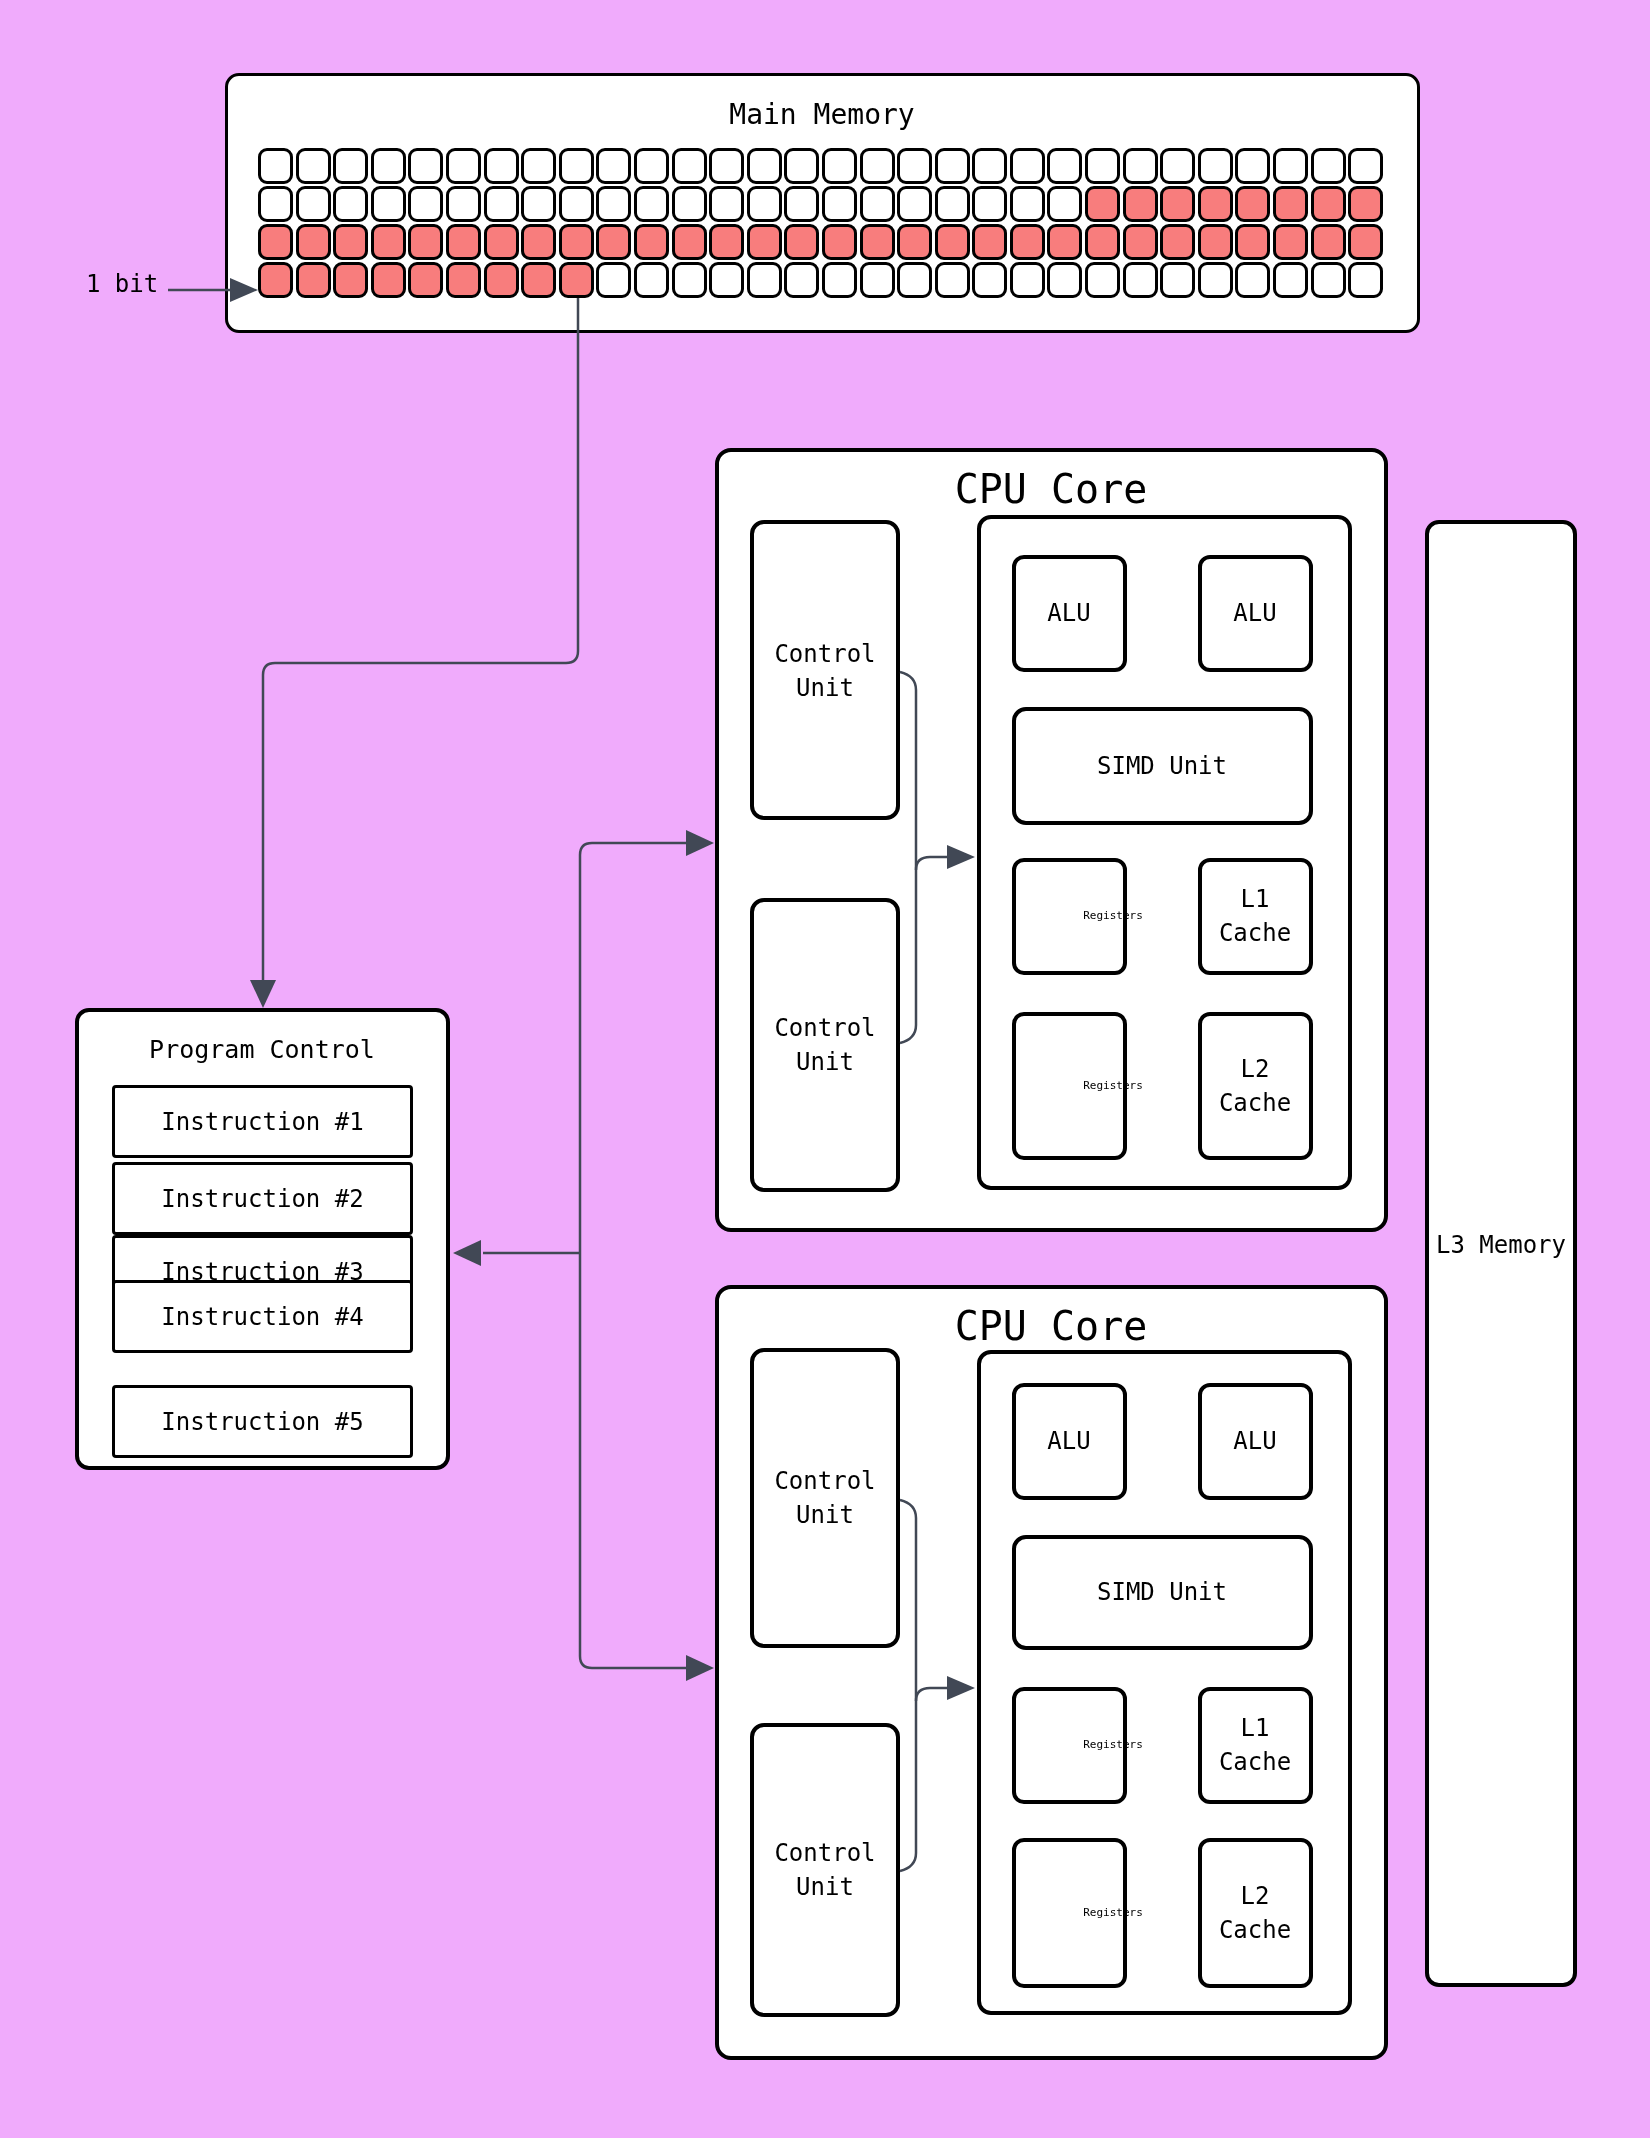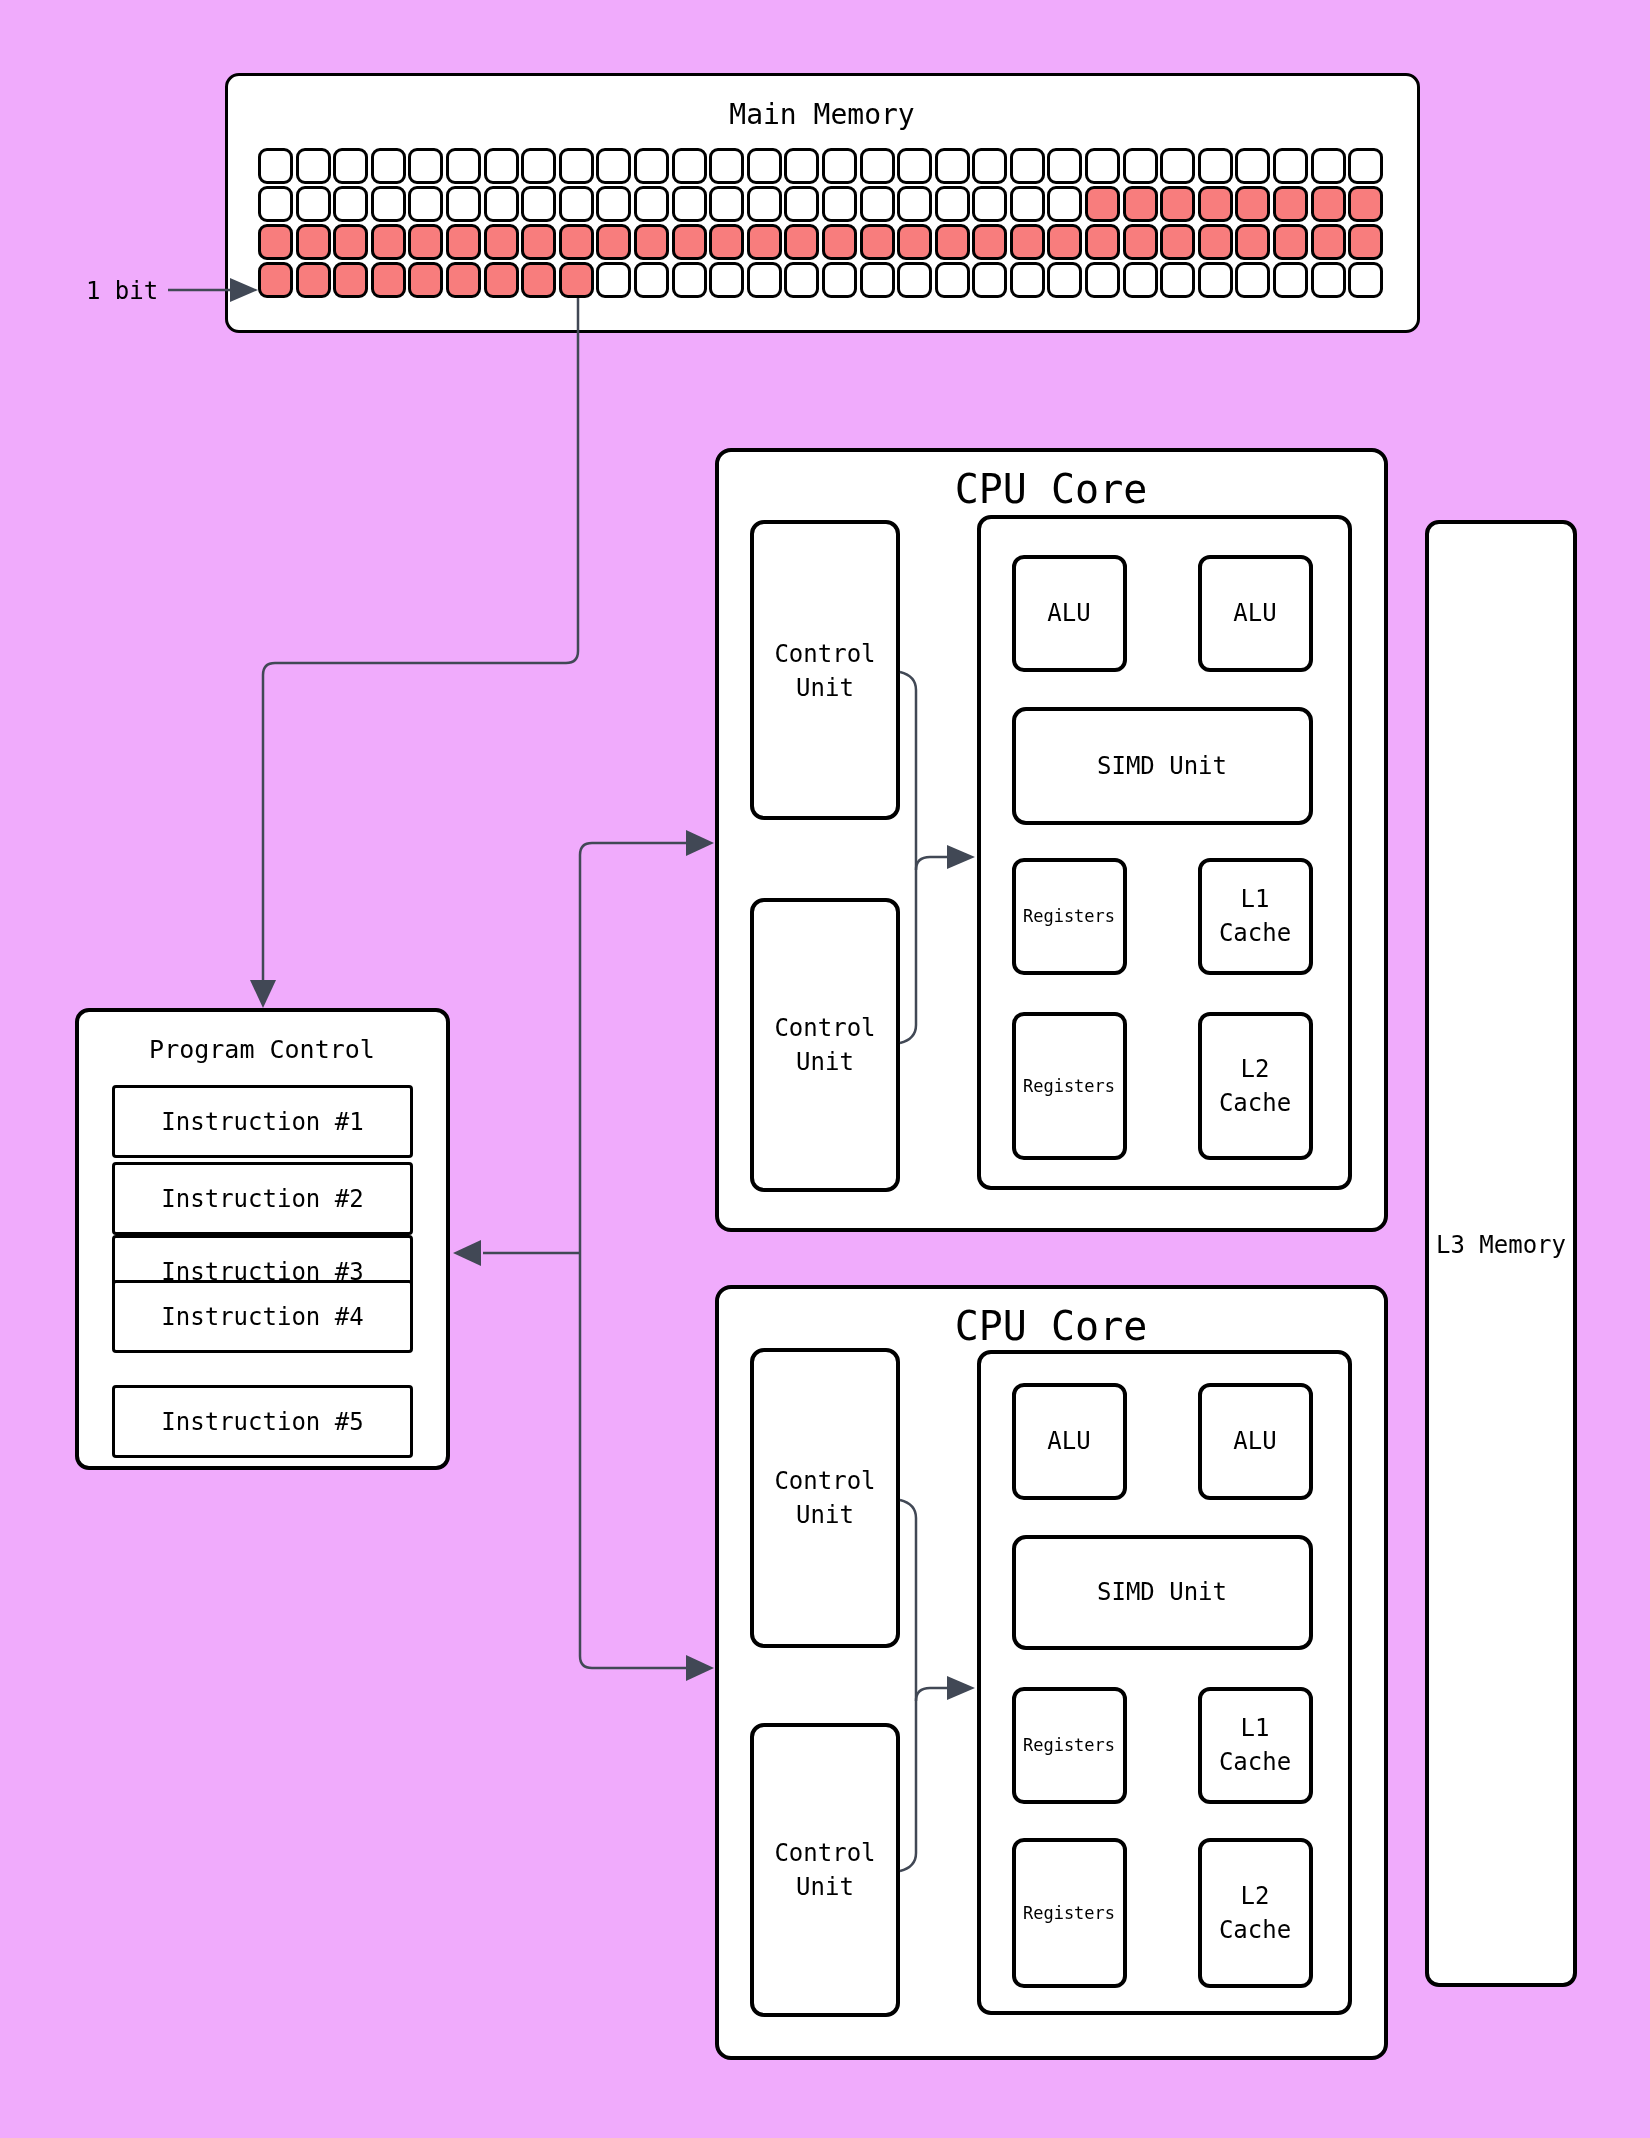--- a/index.html
+++ b/index.html
@@ -3,21 +3,21 @@
 <meta charset="utf-8">
 <style>
   html,body{margin:0;padding:0;background:#ffffff;}
   .canvas{position:relative;width:1650px;height:2138px;background:#f0abfc;
           font-family:"DejaVu Sans Mono","Liberation Mono",monospace;color:#000;overflow:hidden;}
   .box{position:absolute;border:4px solid #000;border-radius:16px;background:#fff;box-sizing:border-box;}
   .thin{border-width:3px;}
   .lbl{position:absolute;transform:translate(-50%,-50%);text-align:center;white-space:nowrap;}
   .wrap{white-space:normal;line-height:34px;}
   .f24{font-size:24px;}
-  .f17{font-size:17px;line-height:20px;}
+  .f17{font-size:11px;line-height:20px;margin-left:44px;}
   .f25{font-size:25px;}
   .f28{font-size:28px;}
   .f40{font-size:40px;}
   #memory-grid{position:absolute;left:258px;top:148px;display:grid;
                grid-template-columns:repeat(30,35px);grid-auto-rows:36px;gap:2px 2.6px;}
   .bit{border:3px solid #000;border-radius:9px;background:#fff;box-sizing:border-box;}
   .instr{position:absolute;left:112px;width:301px;height:73px;border:3px solid #000;border-radius:4px;
          background:#fff;box-sizing:border-box;display:flex;align-items:center;justify-content:center;}
   svg.overlay{position:absolute;left:0;top:0;pointer-events:none;}
 </style>
@@ -144,21 +144,21 @@
       <div class="bit"></div>
       <div class="bit"></div>
       <div class="bit"></div>
       <div class="bit"></div>
       <div class="bit"></div>
       <div class="bit"></div>
       <div class="bit"></div>
       <div class="bit"></div>
     </div>
 
-  <div class="lbl f24" style="left:122px;top:291px;">1 bit</div>
+  <div class="lbl f24" style="left:122px;top:284px;">1 bit</div>
 
   <div class="box" style="left:75px;top:1008px;width:375px;height:462px;border-radius:14px;"></div>
   <div class="lbl f25" style="left:262px;top:1049px;">Program Control</div>
 
   <div class="instr f24" style="top:1085px;">
     <span>Instruction #1</span>
   </div>
   <div class="instr f24" style="top:1162px;">
     <span>Instruction #2</span>
   </div>

